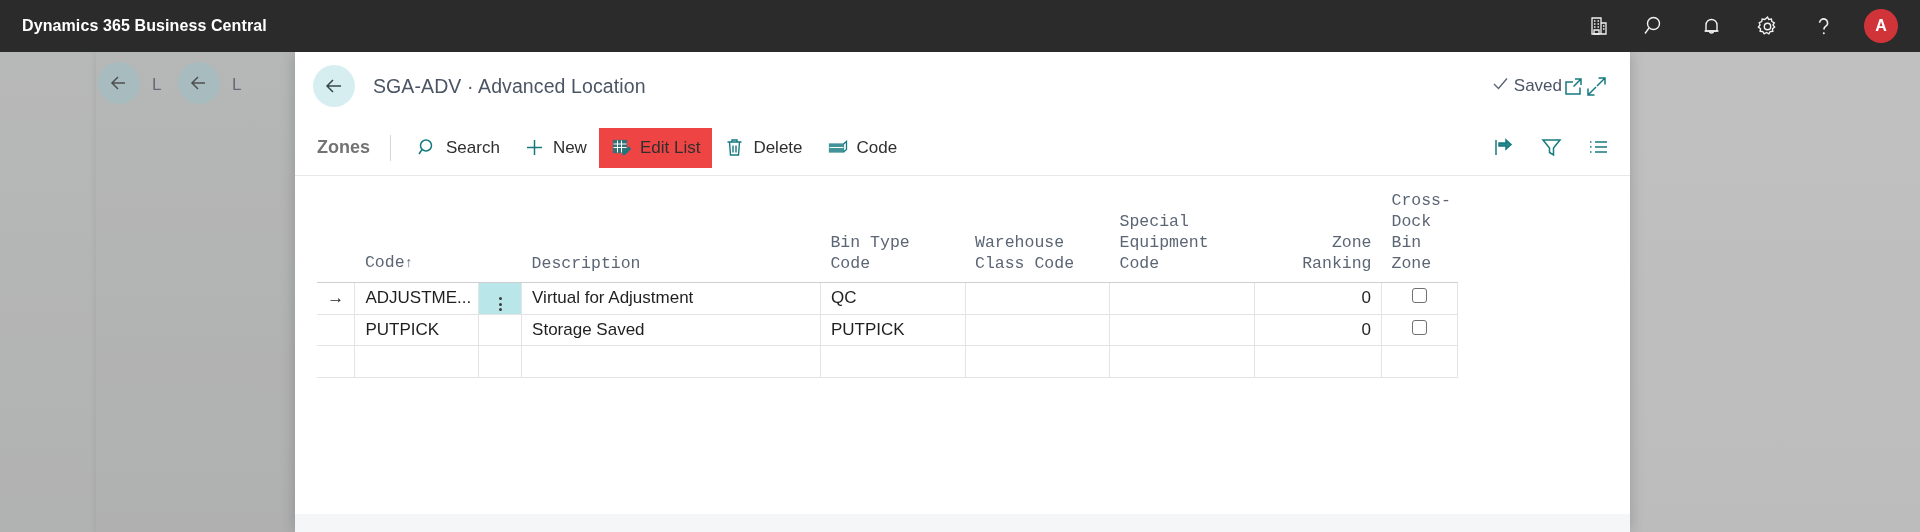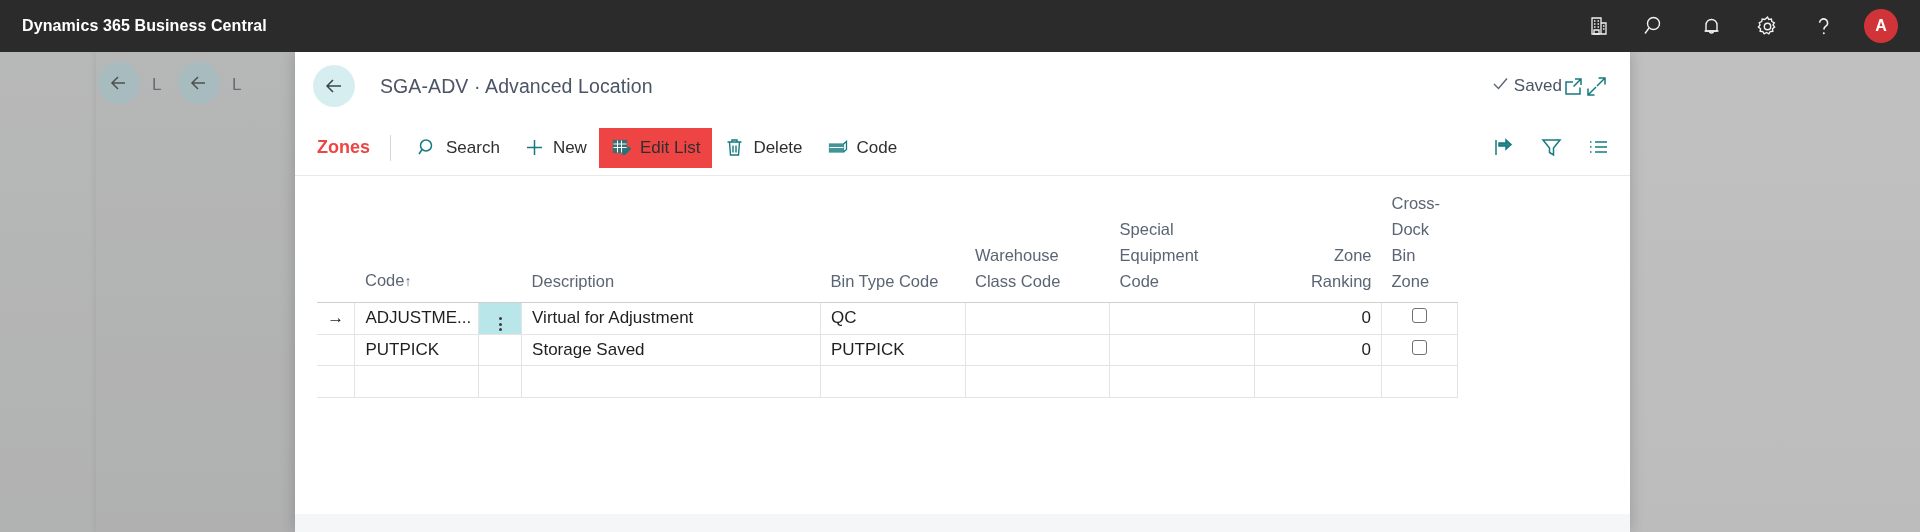--- a/index.html
+++ b/index.html
@@ -113,62 +113,63 @@
     display: flex; align-items: center;
     padding: 0 22px 0 18px;
   }
   .dlg-back {
     width: 42px; height: 42px; border-radius: 50%;
     background: #d7eef1;
     display: flex; align-items: center; justify-content: center;
     color: #37474f; cursor: pointer; flex: 0 0 42px;
   }
   .dlg-title {
-    margin-left: 25px;
+    margin-left: 18px;
     font-size: 19.5px; color: #4b5565; letter-spacing: .1px;
   }
   .dlg-head-right {
     margin-left: auto; display: flex; align-items: center; 
   }
   .saved {
     display: flex; align-items: center; gap: 4px;
     color: #4b5565; font-size: 17px;
   }
   .teal-ico { color: #157a80; display: flex; align-items: center; }
 
   
   .toolbar {
     height: 56px; flex: 0 0 56px;
     display: flex; align-items: center;
     padding: 0 20px 0 22px;
     border-bottom: 1px solid #e8e8e8;
   }
   .tb-label {
-    font-size: 18px; font-weight: bold; color: #ef4444;
+    font-size: 18px; font-weight: bold; color: #737373;
     margin-right: 20px;
   }
   .tb-div { width: 1px; height: 26px; background: #d6d6d6; margin-right: 14px; }
   .tb-btn {
     display: flex; align-items: center; gap: 8px;
     height: 40px; padding: 0 12px;
     font-size: 17px; color: #2f2f2f;
     cursor: pointer; white-space: nowrap;
   }
   .tb-btn .ic { color: #157a80; display: flex; align-items: center; }
   .tb-btn.active { background: #ef4444; }
   .tb-right { margin-left: auto; display: flex; align-items: center; gap: 24px; }
 
   
   .table-wrap { flex: 1 1 auto; overflow: hidden; padding: 0 22px; }
   table.grid { border-collapse: collapse; width: 1141px; margin-top: 14px; table-layout: fixed; }
   table.grid th {
     font-weight: normal; font-size: 16.5px; color: #5b6574;
     vertical-align: bottom; padding: 0 10px 8px 10px;
-    text-align: left; line-height: 26px;
+    text-align: left; line-height: 21px;
     border-bottom: 1px solid #cfcfcf;
+    font-family: Liberation Mono, monospace;
   }
   table.grid th.num { text-align: right; }
   table.grid td {
     font-size: 17px; color: #1f1f1f;
     height: 31.5px; padding: 0 10px;
     border: 1px solid #e4e4e4; border-top: none;
     white-space: nowrap; overflow: hidden;
   }
   table.grid td.num { text-align: right; }
   table.grid td.nb { border-left: none; border-right: none; }

